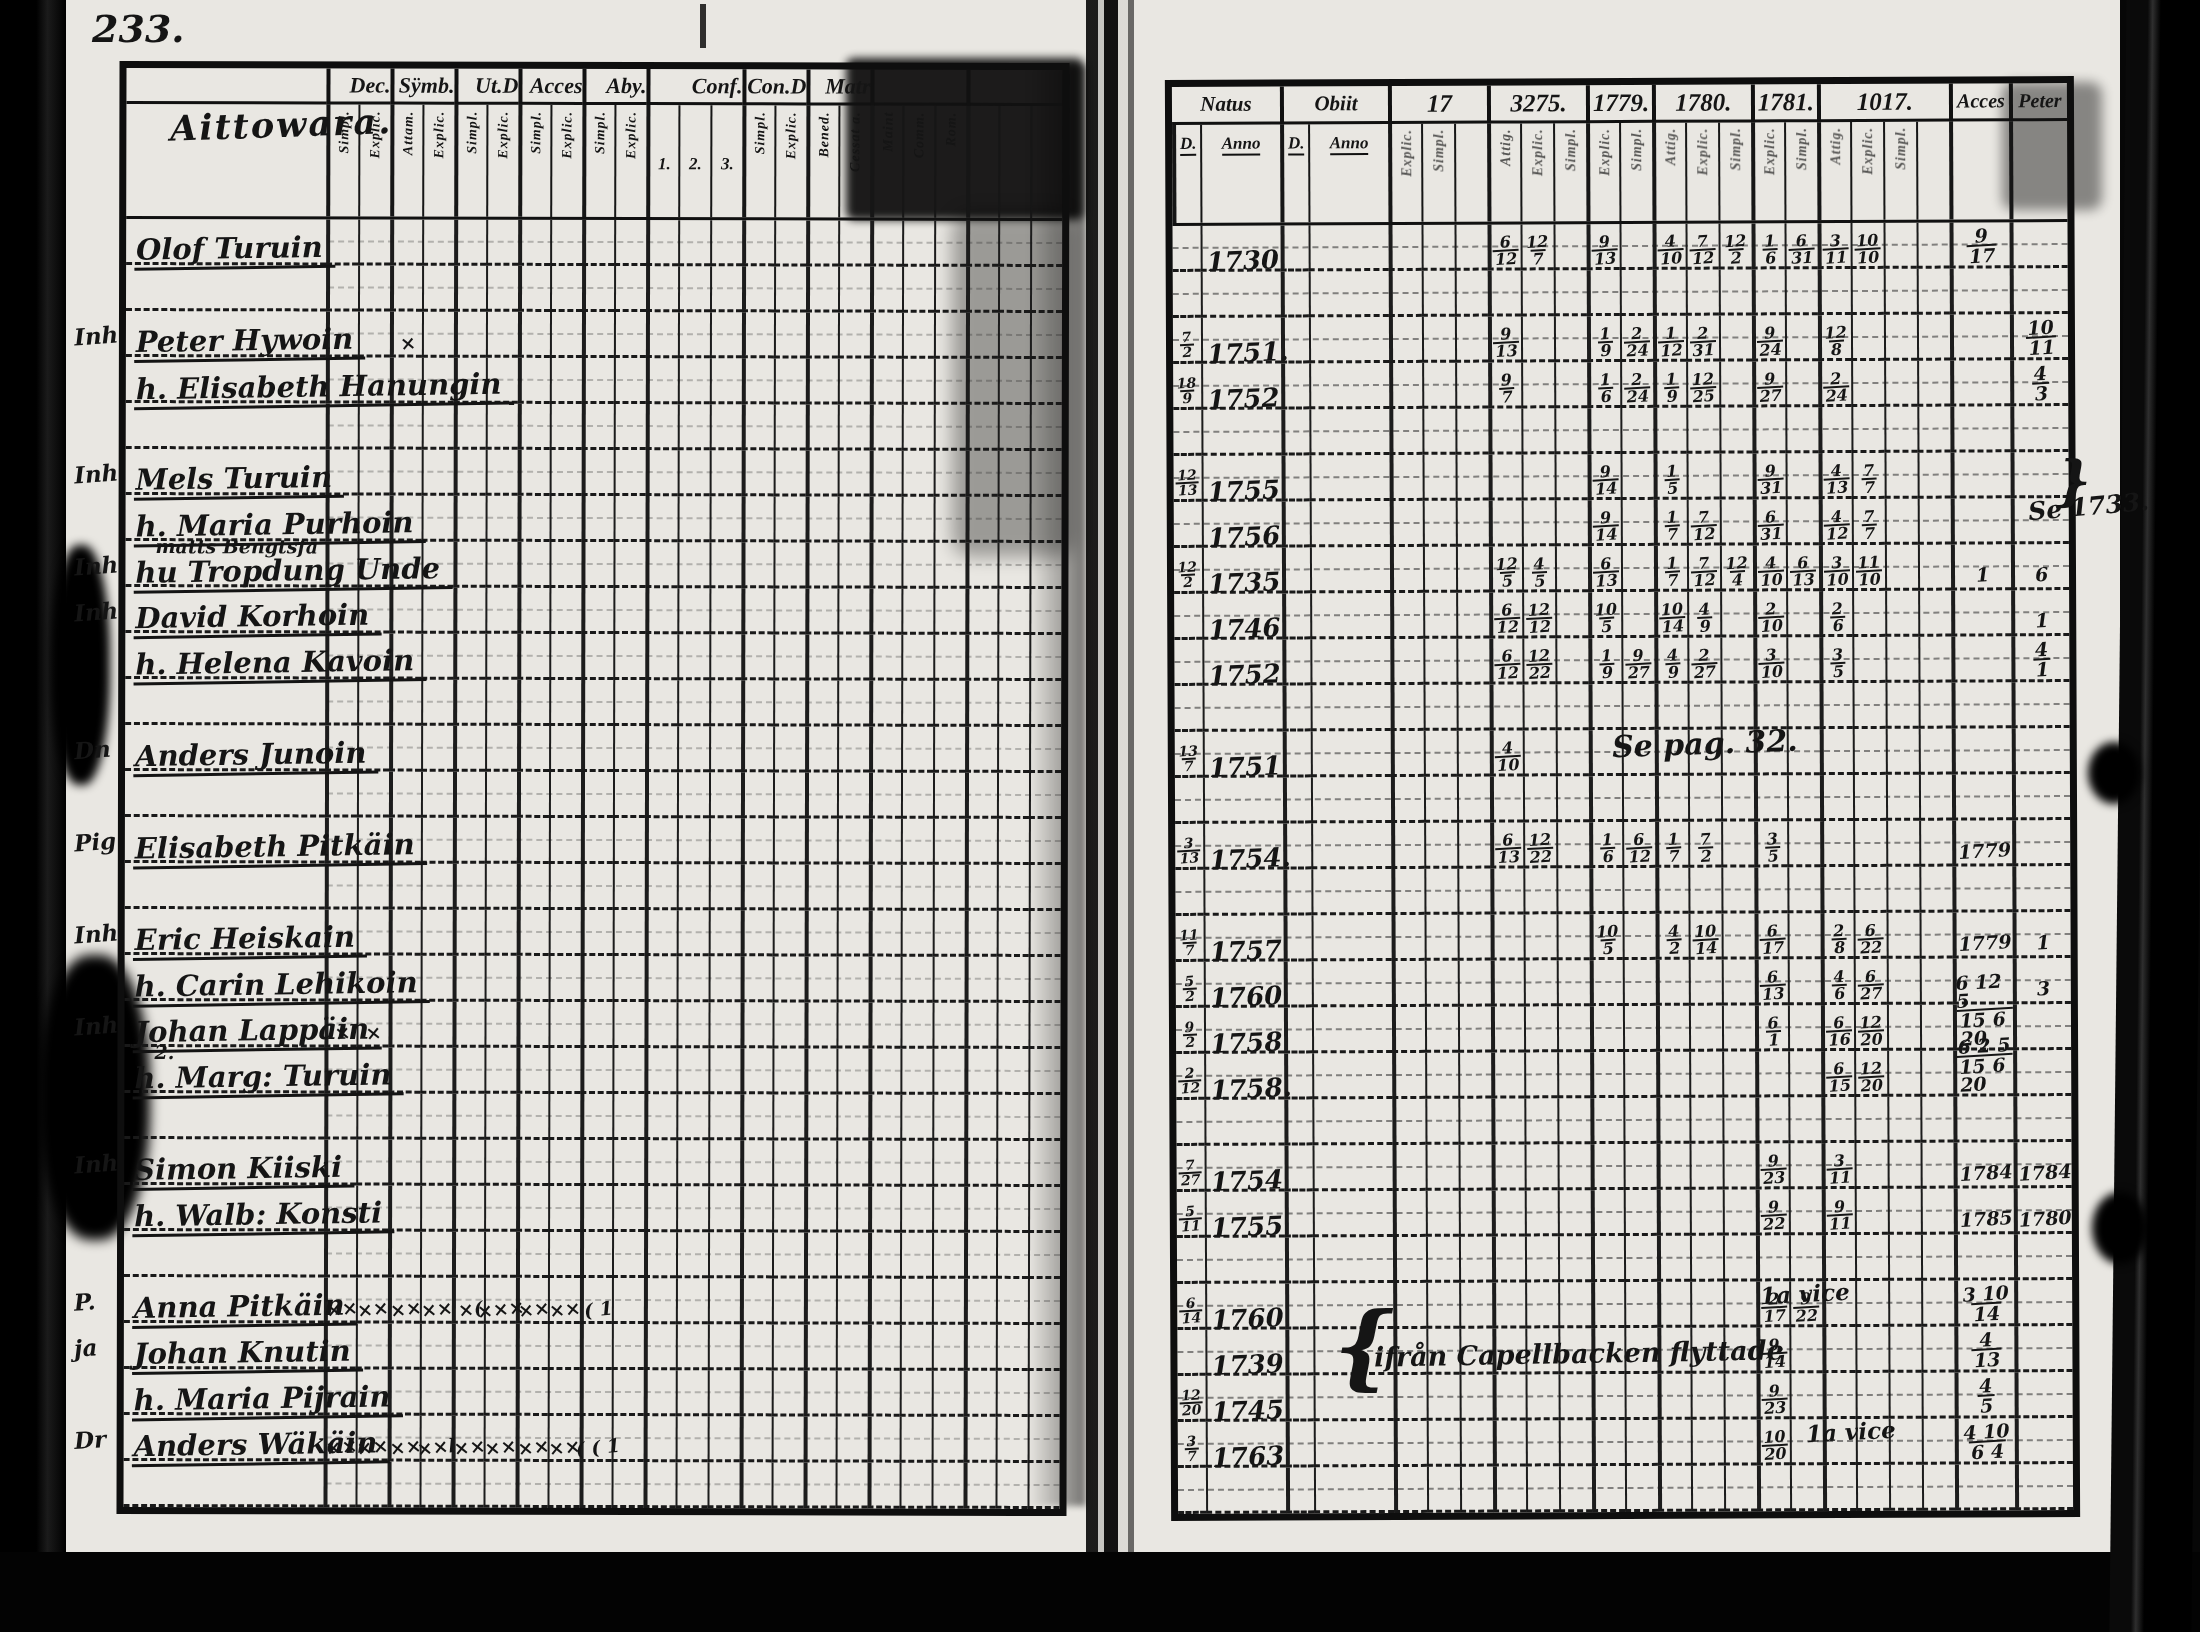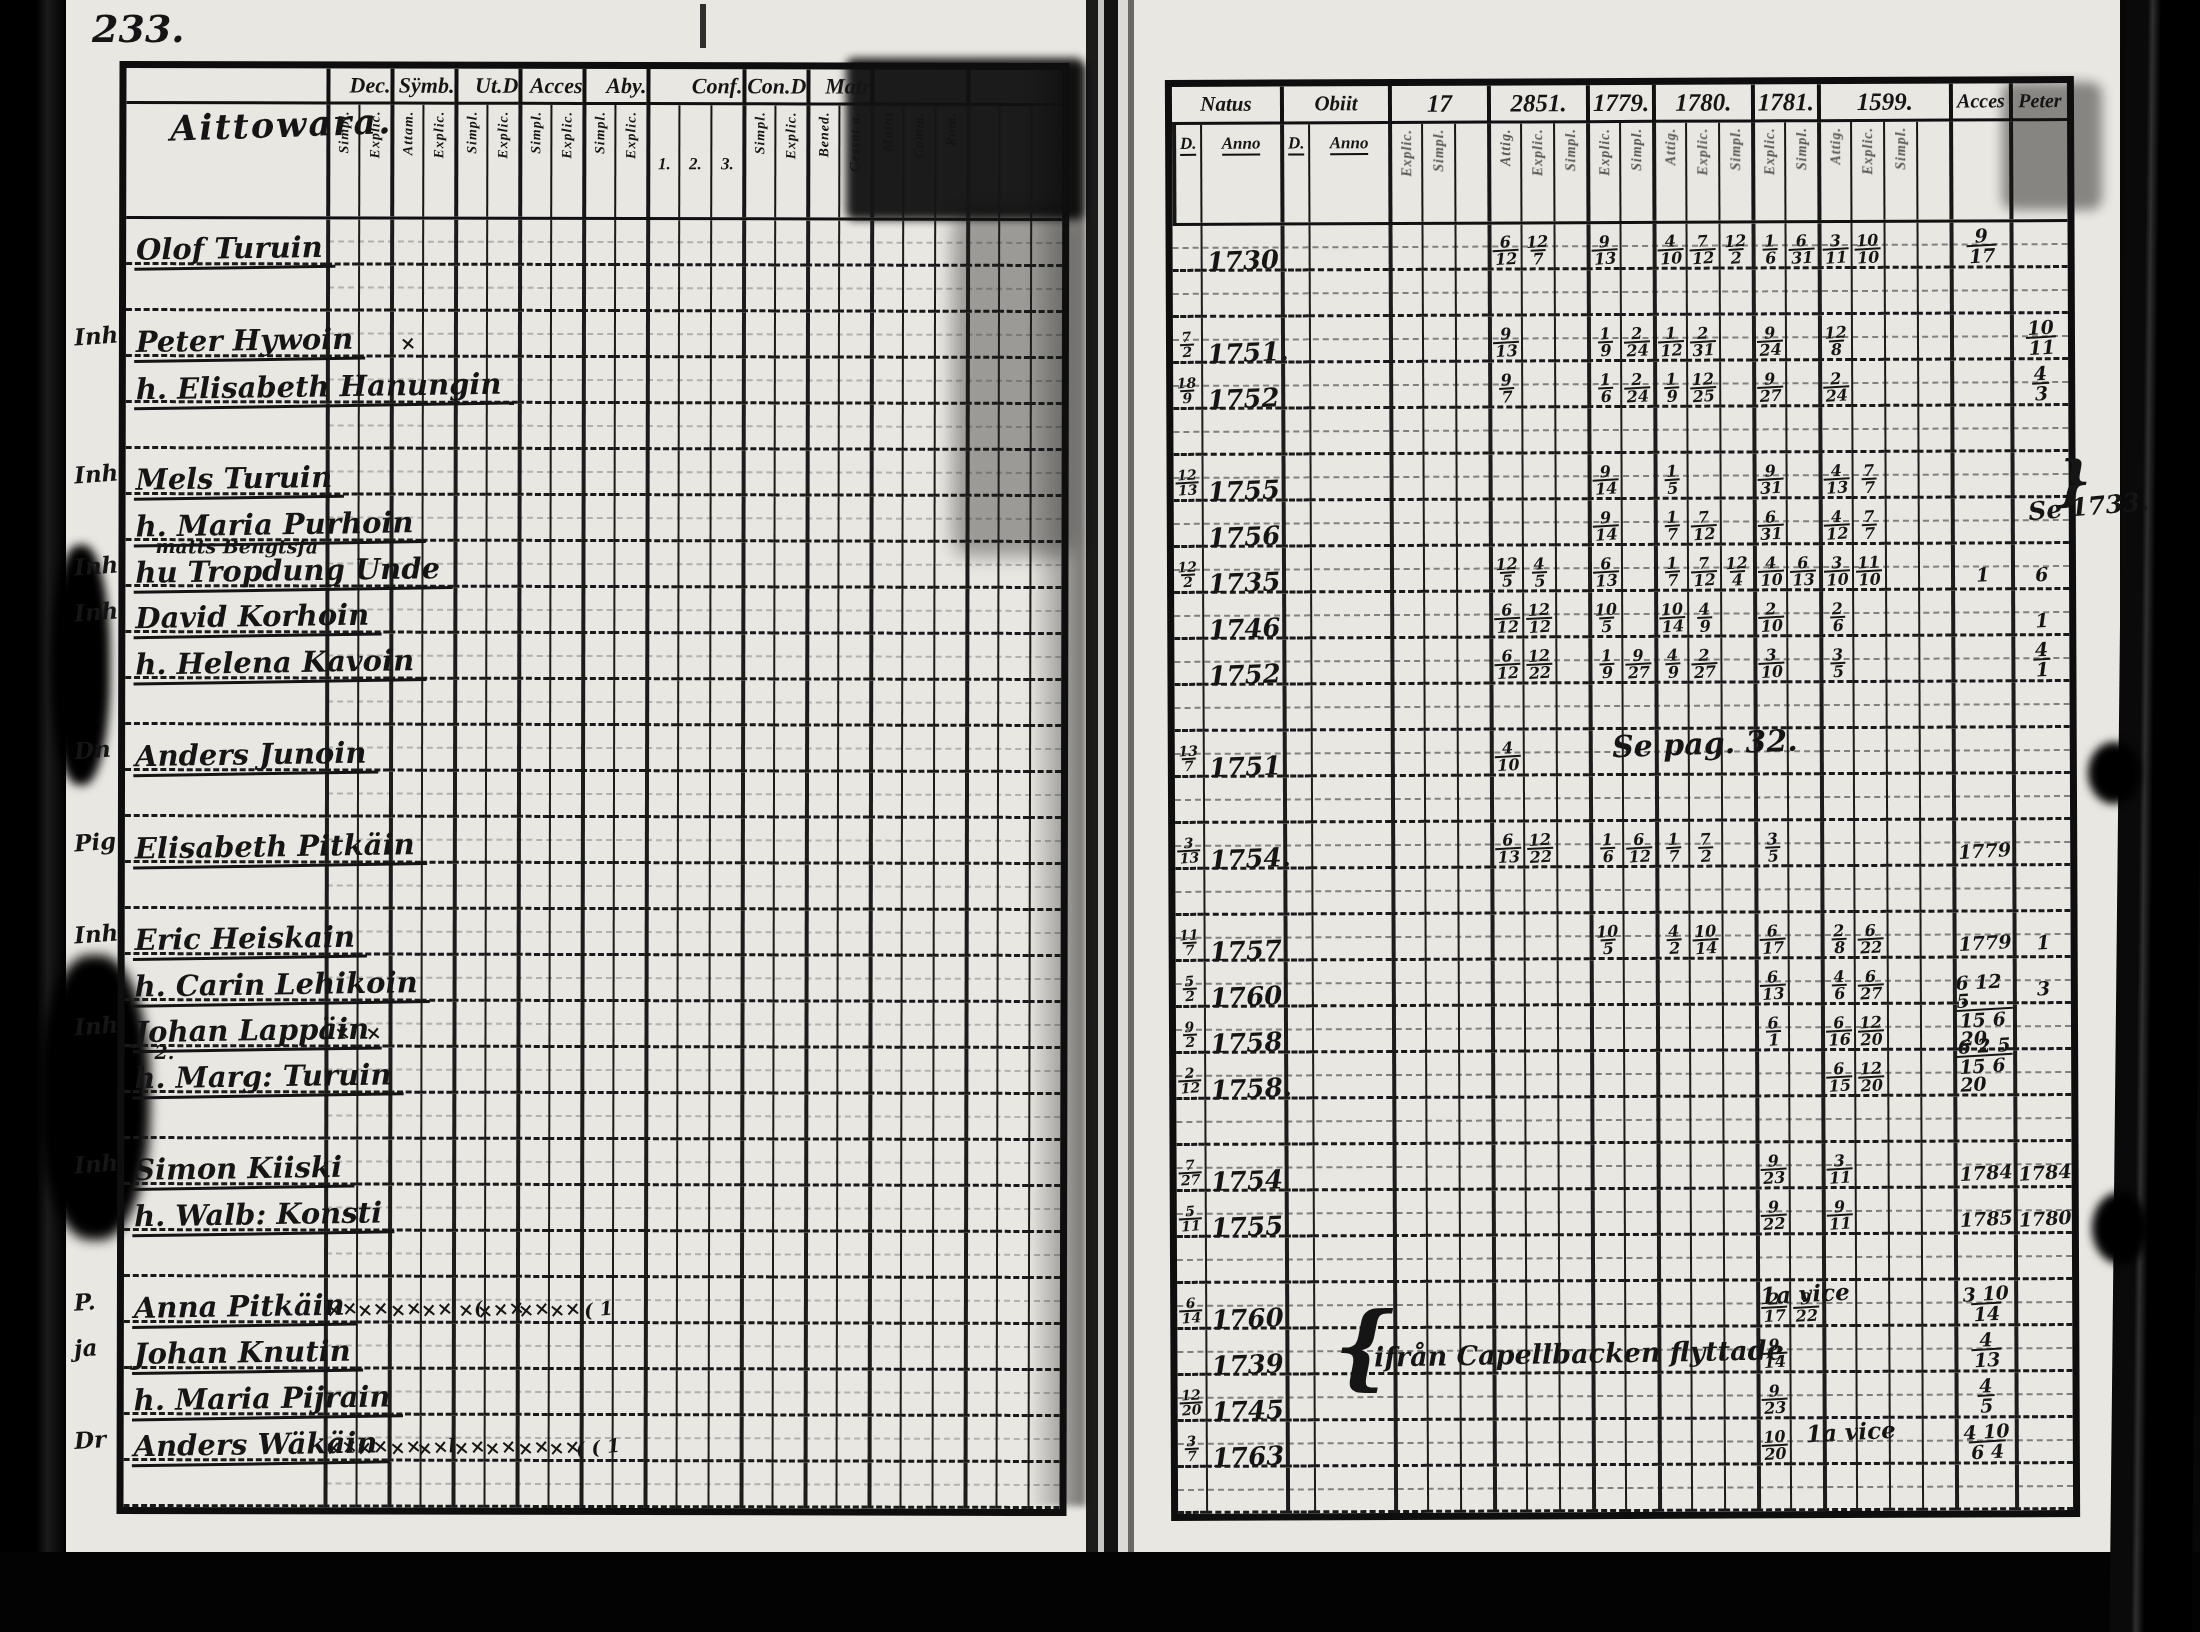--- a/index.html
+++ b/index.html
@@ -1018,33 +1018,33 @@
         <div class="rg" style="width: 108px; font-size: 21px;">
           <span>Natus</span>
         </div>
         <div class="rg" style="width: 108px; font-size: 21px;">
           <span>Obiit</span>
         </div>
         <div class="rg" style="width: 99px;">
           <span>17</span>
         </div>
         <div class="rg" style="width: 99px;">
-          <span>2851.</span>
+          <span>3275.</span>
         </div>
         <div class="rg" style="width: 66px;">
           <span>1779.</span>
         </div>
         <div class="rg" style="width: 99px;">
           <span>1780.</span>
         </div>
         <div class="rg" style="width: 66px;">
           <span>1781.</span>
         </div>
         <div class="rg" style="width: 132px;">
-          <span>1599.</span>
+          <span>1017.</span>
         </div>
         <div class="rg" style="width: 60px; font-size: 20px;">
           <span>Acces</span>
         </div>
         <div class="rg" style="width: 58px; font-size: 20px;">
           <span>Peter</span>
         </div>
       </div>
       <div class="rsubrow">
         <div class="rsub gb" style="width: 28px;">

